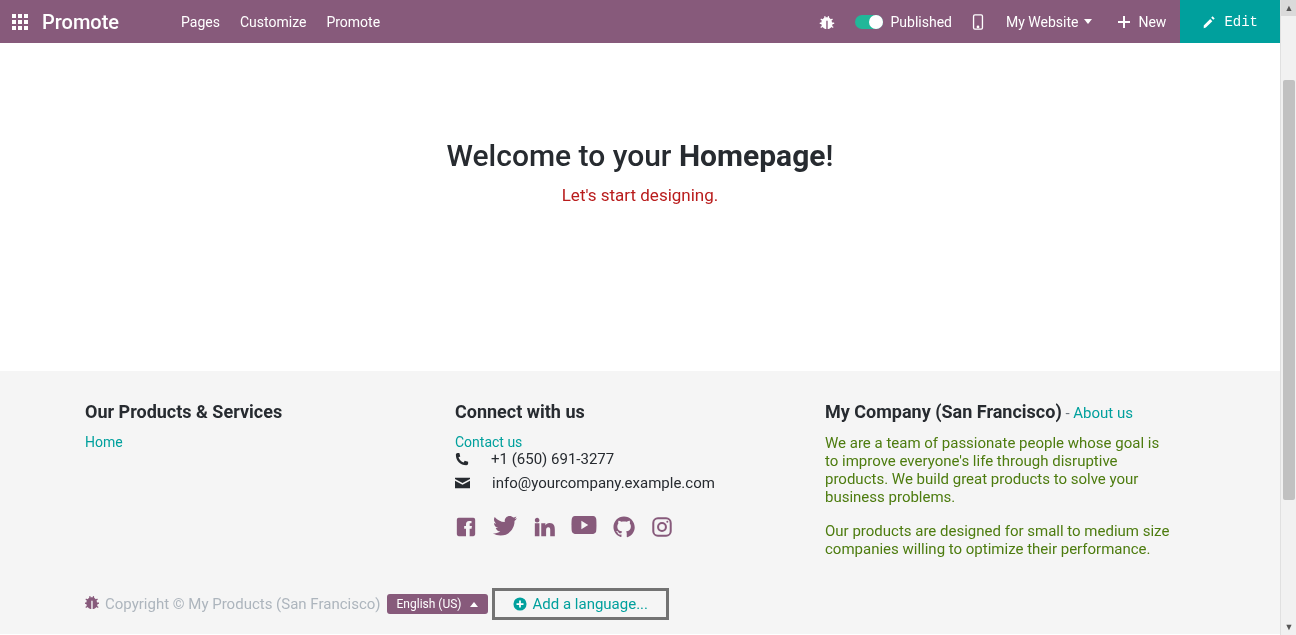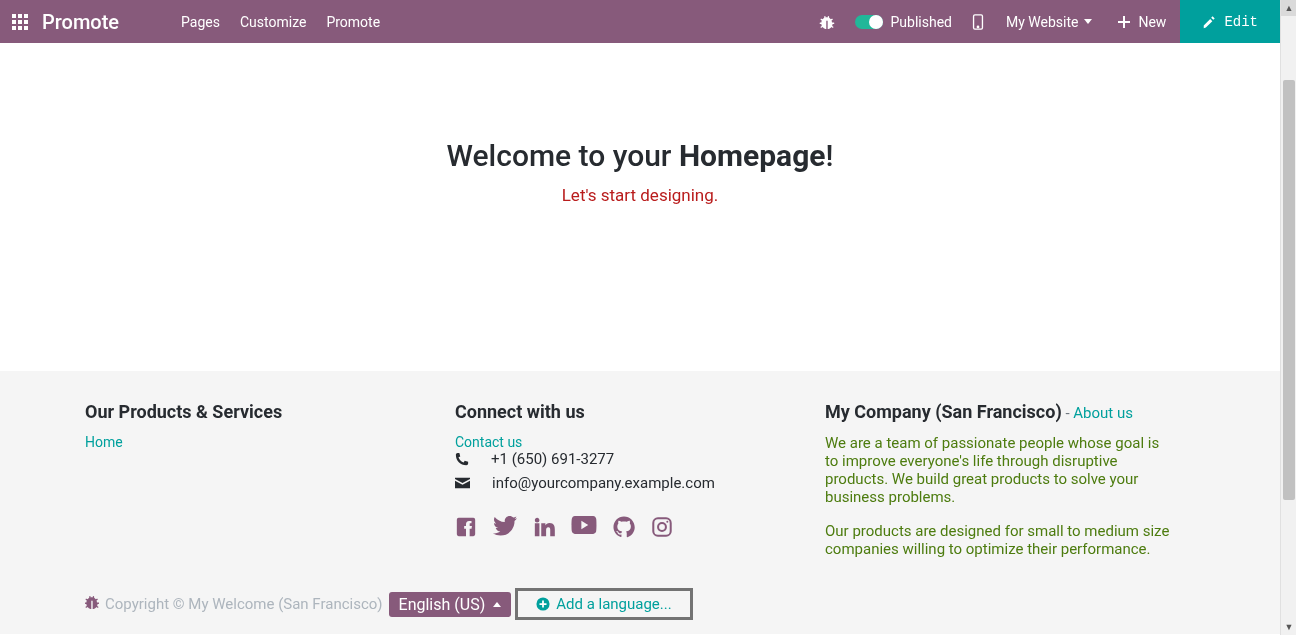--- a/index.html
+++ b/index.html
@@ -199,21 +199,21 @@
     .bug-icon { color: #875a7b; margin-right: 6px; }
     
     .lang-selector {
       background: #875a7b;
       color: #fff;
       padding: 3px 10px;
       border-radius: 3px;
       margin-left: 6px;
       display: flex;
       align-items: center;
-      font-size: 16px;
+      font-size: 12px;
       cursor: pointer;
     }
     .lang-selector .caret-up { margin-left: 8px; width:0; height:0; border-left:4px solid transparent; border-right:4px solid transparent; border-bottom:5px solid #fff; }
     
     .add-lang-box {
       border: 3px solid #737373;
       padding: 4px 18px;
       margin-left: 4px;
       display: flex;
       align-items: center;
@@ -375,21 +375,21 @@
       <p>Our products are designed for small to medium size companies willing to optimize their performance.</p>
     </div>
   </div>
 
   <div class="bottom-bar" style="padding:22px 0 14px 0;">
     <span class="bug-icon">
       <svg width="14" height="14" viewBox="0 0 512 512" fill="#875a7b">
             <path d="M477.8 274.2H438c-1.4-25.8-7.5-50.3-17.3-72.5l34.8-20.1c12.3-7.1 16.5-22.8 9.4-35-7.1-12.3-22.8-16.5-35-9.4l-35.5 20.5c-16.3-21.9-36.9-40.2-60.6-53.5V64c0-14.1-11.5-25.6-25.6-25.6s-25.6 11.5-25.6 25.6v23.1C270.2 83.6 257.3 81.9 244 81.9s-26.2 1.7-38.6 5.2V64c0-14.1-11.5-25.6-25.6-25.6S154.2 49.9 154.2 64v40.2c-23.7 13.3-44.3 31.6-60.6 53.5l-35.5-20.5c-12.3-7.1-27.9-2.9-35 9.4-7.1 12.3-2.9 27.9 9.4 35l34.8 20.1c-9.8 22.2-15.9 46.7-17.3 72.5H10.2c-14.1 0-25.6 11.5-25.6 25.6s11.5 25.6 25.6 25.6H50c1.4 25.8 7.5 50.3 17.3 72.5l-34.8 20.1c-12.3 7.1-16.5 22.8-9.4 35 4.8 8.2 13.4 12.8 22.3 12.8 4.4 0 8.8-1.1 12.8-3.4l35.5-20.5c31.7 42.6 80.4 70.7 135.7 74.4V225.1c0-14.1 11.5-25.6 25.6-25.6s25.6 11.5 25.6 25.6v291.2c55.3-3.7 104-31.8 135.7-74.4l35.5 20.5c4 2.3 8.4 3.4 12.8 3.4 8.9 0 17.5-4.6 22.3-12.8 7.1-12.3 2.9-27.9-9.4-35l-34.8-20.1c9.8-22.2 15.9-46.7 17.3-72.5h39.8c14.1 0 25.6-11.5 25.6-25.6s-11.5-25.6-25.6-25.6z"></path>
           </svg>
     </span>
-    <span>Copyright © My Welcome (San Francisco)</span>
+    <span>Copyright © My Products (San Francisco)</span>
     <div class="lang-selector">
       <span>English (US)</span>
       <span class="caret-up"></span>
     </div>
     <div class="add-lang-box">
       <span class="add-lang-link">
         <svg width="14" height="14" viewBox="0 0 16 16">
               <circle cx="8" cy="8" r="7.5" fill="#00a09d"></circle>
               <path d="M7 4h2v3h3v2H9v3H7V9H4V7h3V4z" fill="#fff"></path>
             </svg>

